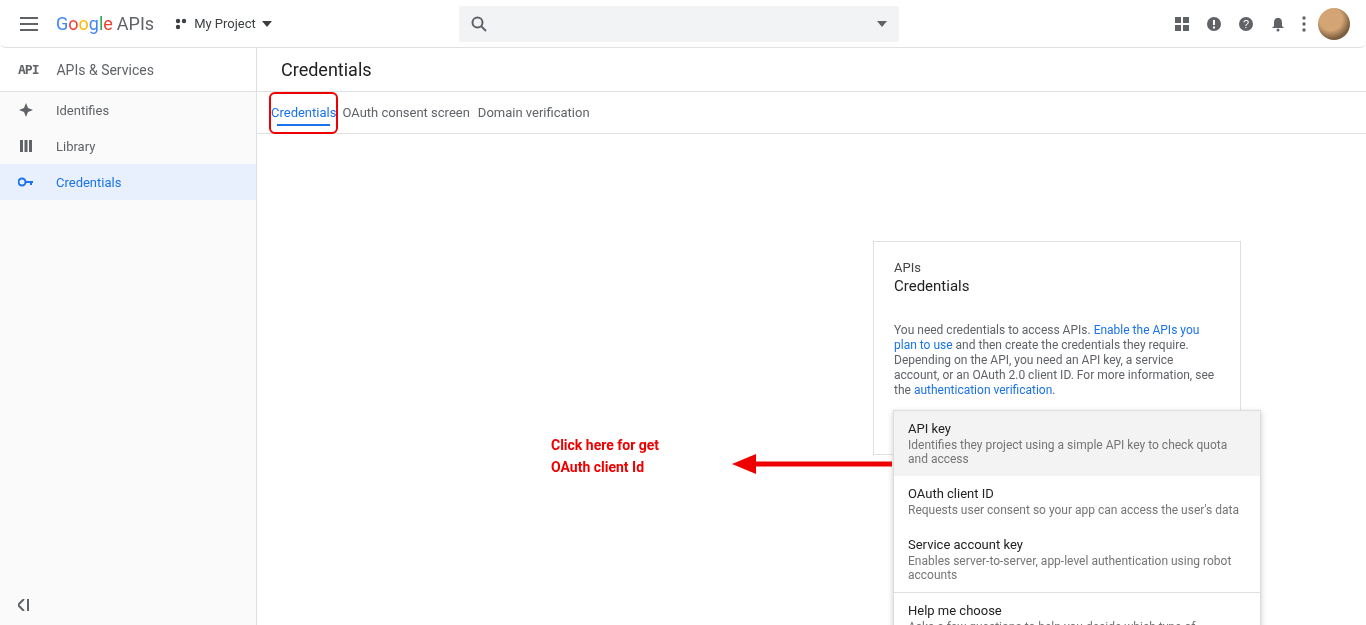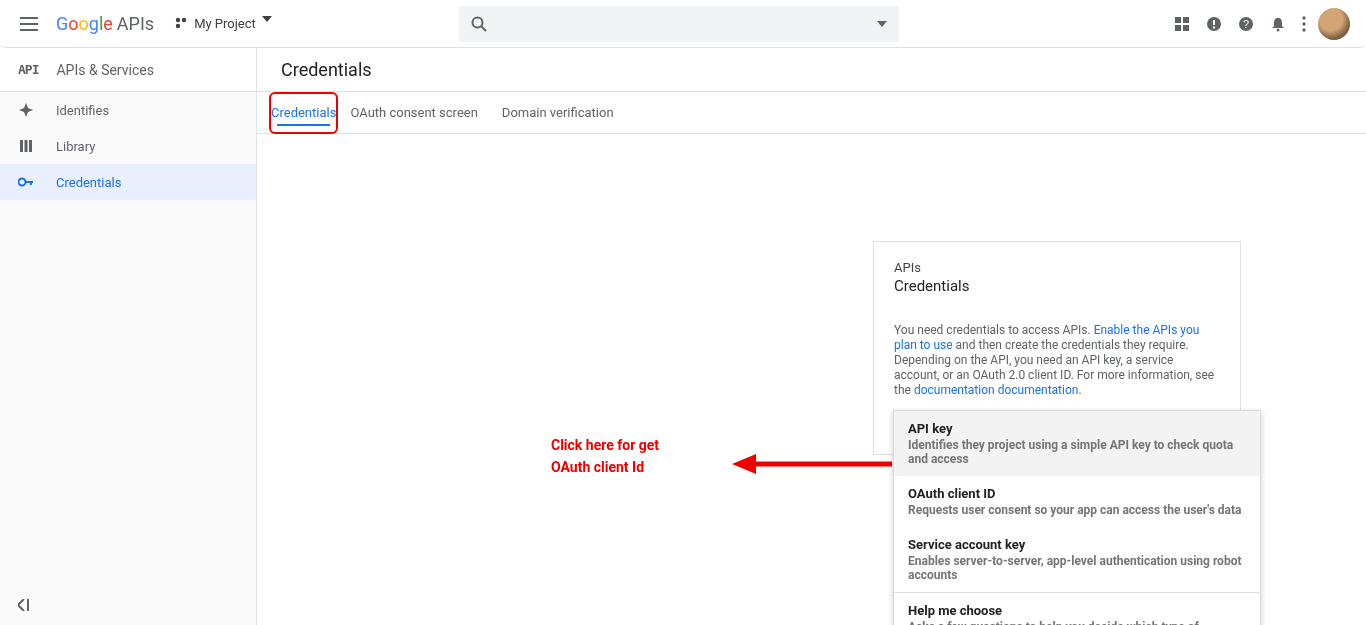--- a/index.html
+++ b/index.html
@@ -8,56 +8,56 @@
 .hamburger{padding:12px;cursor:pointer;color:#5f6368;}
 .hamburger svg{display:block;}
 .logo{display:flex;align-items:center;margin-left:6px;font-size:18px;font-weight:400;}
 .logo .g span:nth-child(1){color:#4285f4;}
 .logo .g span:nth-child(2){color:#ea4335;}
 .logo .g span:nth-child(3){color:#fbbc05;}
 .logo .g span:nth-child(4){color:#4285f4;}
 .logo .g span:nth-child(5){color:#34a853;}
 .logo .g span:nth-child(6){color:#ea4335;}
 .logo .apis{color:#5f6368;margin-left:4px;font-size:18px;}
-.project-selector{display:flex;align-items:flex-start;margin-left:20px;cursor:pointer;font-size:13px;color:#3c4043;}
+.project-selector{display:flex;align-items:center;margin-left:20px;cursor:pointer;font-size:13px;color:#3c4043;}
 .project-selector .dots{margin-right:6px;}
 .project-selector .caret{margin-left:6px;}
 .searchbar{margin-left:auto;margin-right:auto;width:440px;height:36px;background:#f1f3f4;border-radius:2px;display:flex;align-items:center;padding:0 12px;position:relative;left:-40px;}
 .searchbar .mag{color:#5f6368;margin-right:8px;}
 .searchbar .dd{margin-left:auto;color:#5f6368;}
 .topright{display:flex;align-items:center;margin-right:8px;}
 .topright .icon{padding:8px;color:#5f6368;cursor:pointer;}
 .avatar{width:32px;height:32px;border-radius:50%;background:radial-gradient(circle at 40% 35%, #d4a574 40%, #7a5c3f 70%);margin-left:4px;cursor:pointer;}
 .shell{display:flex;height:calc(625px - 48px);}
 .sidebar{width:257px;background:#fafafa;border-right:1px solid #e0e0e0;display:flex;flex-direction:column;}
 .sidebar-header{display:flex;align-items:center;height:44px;padding:0 18px;background:#fff;border-bottom:1px solid #e0e0e0;font-size:14px;color:#5f6368;}
 .sidebar-header .api-icon{font-family:monospace;font-weight:bold;margin-right:18px;font-size:13px;letter-spacing:-1px;}
 .nav-item{display:flex;align-items:center;height:36px;padding:0 18px;color:#5f6368;font-size:13px;cursor:pointer;}
 .nav-item .nicon{margin-right:22px;width:16px;display:flex;justify-content:center;}
 .nav-item.active{background:#e8f0fe;color:#1a73e8;}
 .collapse{margin-top:auto;padding:14px 18px;color:#5f6368;cursor:pointer;}
 .main{flex:1;display:flex;flex-direction:column;overflow:hidden;}
 .main-header{height:44px;display:flex;align-items:center;padding:0 24px;font-size:18px;color:#212121;border-bottom:1px solid #e0e0e0;background:#fff;}
 .tabs{display:flex;align-items:center;height:42px;padding:0 12px;border-bottom:1px solid #e0e0e0;font-size:13px;}
-.tab{padding:0 12px;height:42px;display:flex;align-items:center;color:#5f6368;cursor:pointer;}
+.tab{padding:0 4px;height:42px;display:flex;align-items:center;color:#5f6368;cursor:pointer;}
 .tab.active{color:#1a73e8;}
 .tab-highlight{position:relative;}
 .tab-highlight::after{content:"";position:absolute;left:6px;right:6px;bottom:6px;height:2px;background:#1a73e8;}
 .red-box{border:2px solid #ef0000;border-radius:6px;padding:0;}
 .content{flex:1;position:relative;overflow:auto;}
 .card{position:absolute;left:616px;top:107px;width:368px;border:1px solid #e0e0e0;background:#fff;}
 .card-pad{padding:18px 20px 14px;}
 .card h3{font-size:13px;font-weight:400;color:#444;}
 .card h2{font-size:15px;font-weight:400;color:#222;margin-top:2px;}
 .card-txt{margin-top:28px;font-size:12px;color:#5f6368;line-height:15px;}
 .card-txt a{color:#1a73e8;text-decoration:none;}
 .btn{margin-top:14px;background:#1a73e8;color:#fff;border:none;height:28px;padding:0 10px;font-size:12px;display:inline-flex;align-items:center;cursor:pointer;border-radius:2px;}
 .btn .caret{margin-left:8px;border-top:4px solid #fff;border-left:4px solid transparent;border-right:4px solid transparent;width:0;height:0;}
 .menu{position:absolute;left:636px;top:276px;width:368px;background:#fff;border:1px solid #dadce0;box-shadow:0 2px 6px rgba(0,0,0,0.2);}
-.menu-item{padding:10px 14px;cursor:pointer;font-weight:bold;}
+.menu-item{padding:10px 14px;cursor:pointer;}
 .menu-item.hover{background:#f3f3f3;}
 .menu-item .mt{font-size:13px;color:#222;}
 .menu-item .md{font-size:12px;color:#757575;margin-top:2px;}
 .menu-sep{border-top:1px solid #e0e0e0;}
 .annotation{position:absolute;left:294px;top:300px;color:#ef0000;font-size:14px;font-weight:bold;line-height:22px;text-shadow:0 0 1px rgba(255,255,255,.6);}
 .arrow{position:absolute;left:475px;top:320px;}
 svg{display:block;}
 </style>
 </head>
 <body>
@@ -194,21 +194,21 @@
           <span>Domain verification</span>
         </div>
     </div>
     <div class="content">
 
       <div class="card">
         <div class="card-pad">
           <h3>APIs</h3>
           <h2>Credentials</h2>
           <p class="card-txt">
-            <span>You need credentials to access APIs. </span><a href="#">Enable the APIs you plan to use</a><span> and then create the credentials they require. Depending on the API, you need an API key, a service account, or an OAuth 2.0 client ID. For more information, see the </span><a href="#">documentation documentation</a><span>.</span>
+            <span>You need credentials to access APIs. </span><a href="#">Enable the APIs you plan to use</a><span> and then create the credentials they require. Depending on the API, you need an API key, a service account, or an OAuth 2.0 client ID. For more information, see the </span><a href="#">authentication verification</a><span>.</span>
           </p>
           <button class="btn">
             <span>Create credentials</span>
             <span class="caret"></span>
           </button>
         </div>
       </div>
 
       <div class="menu">
         <div class="menu-item hover">

